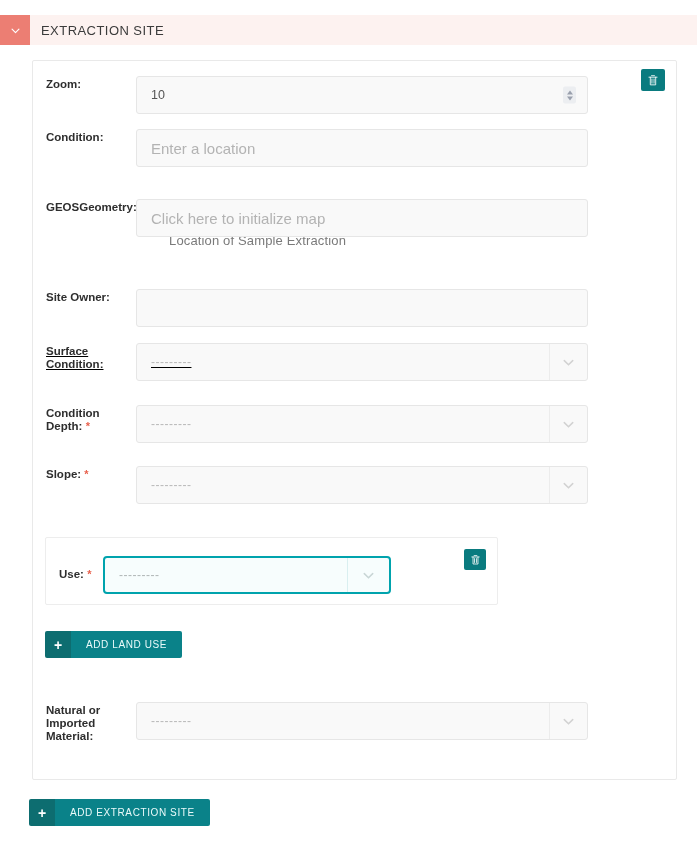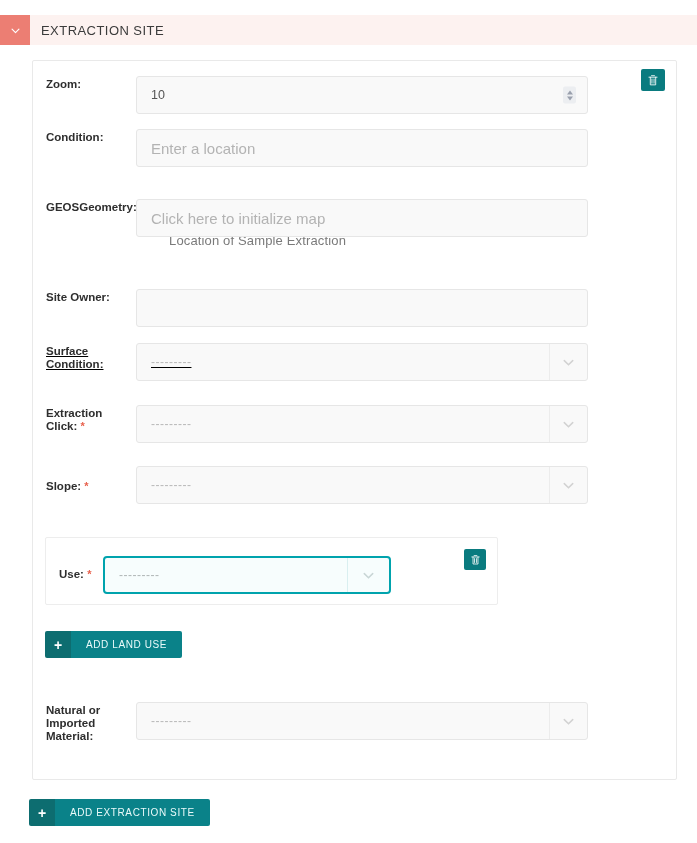--- a/index.html
+++ b/index.html
@@ -264,36 +264,36 @@
             <svg class="chev-grey" viewBox="0 0 16 16">
               <path d="M3.5 6 L8 10.5 L12.5 6" fill="none" stroke="#d2d2d2" stroke-width="1.6" stroke-linecap="round" stroke-linejoin="round"></path>
             </svg>
           </div>
         </div>
       </div>
     </div>
 
     <div class="field-row" style="left:13px; top:344px;">
       <div class="field-label">
-        <span>Extraction Click:</span>
+        <span>Condition Depth:</span>
         <span class="req">*</span>
       </div>
       <div class="ctl-wrap">
         <div class="select">
           <div class="select-value">---------</div>
           <div class="select-arrow">
             <svg class="chev-grey" viewBox="0 0 16 16">
               <path d="M3.5 6 L8 10.5 L12.5 6" fill="none" stroke="#d2d2d2" stroke-width="1.6" stroke-linecap="round" stroke-linejoin="round"></path>
             </svg>
           </div>
         </div>
       </div>
     </div>
 
-    <div class="field-row" style="left:13px; top:405px;align-items:center;">
+    <div class="field-row" style="left:13px; top:405px;">
       <div class="field-label">
         <span>Slope:</span>
         <span class="req">*</span>
       </div>
       <div class="ctl-wrap">
         <div class="select">
           <div class="select-value">---------</div>
           <div class="select-arrow">
             <svg class="chev-grey" viewBox="0 0 16 16">
               <path d="M3.5 6 L8 10.5 L12.5 6" fill="none" stroke="#d2d2d2" stroke-width="1.6" stroke-linecap="round" stroke-linejoin="round"></path>

